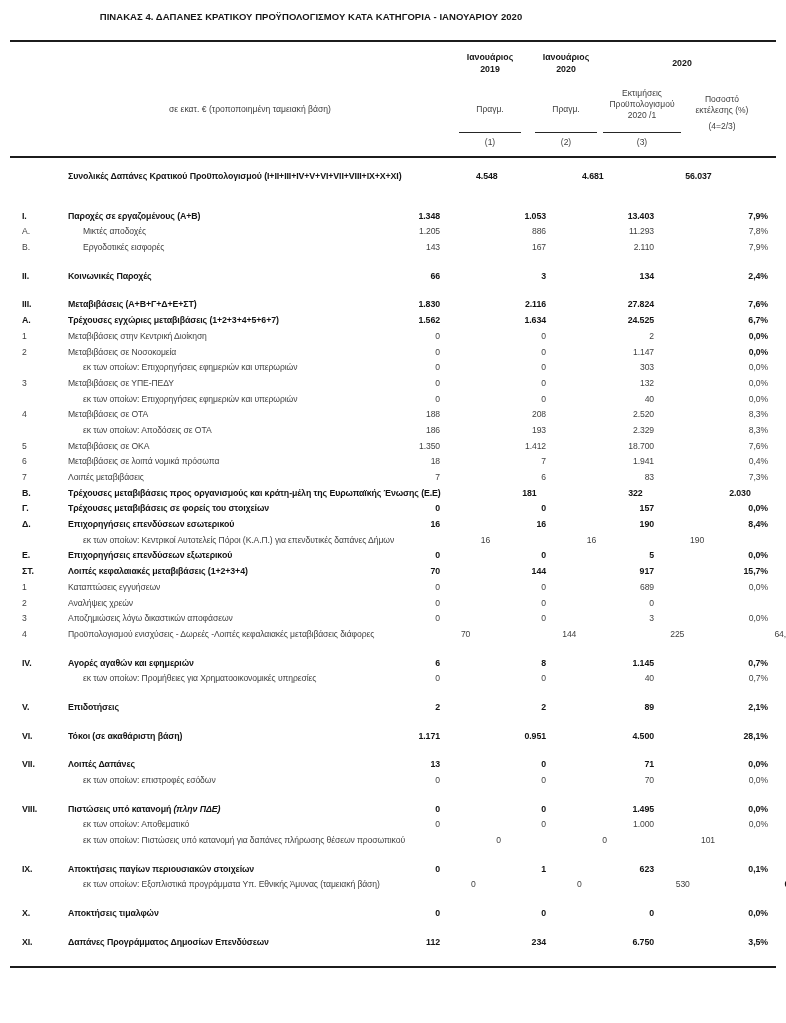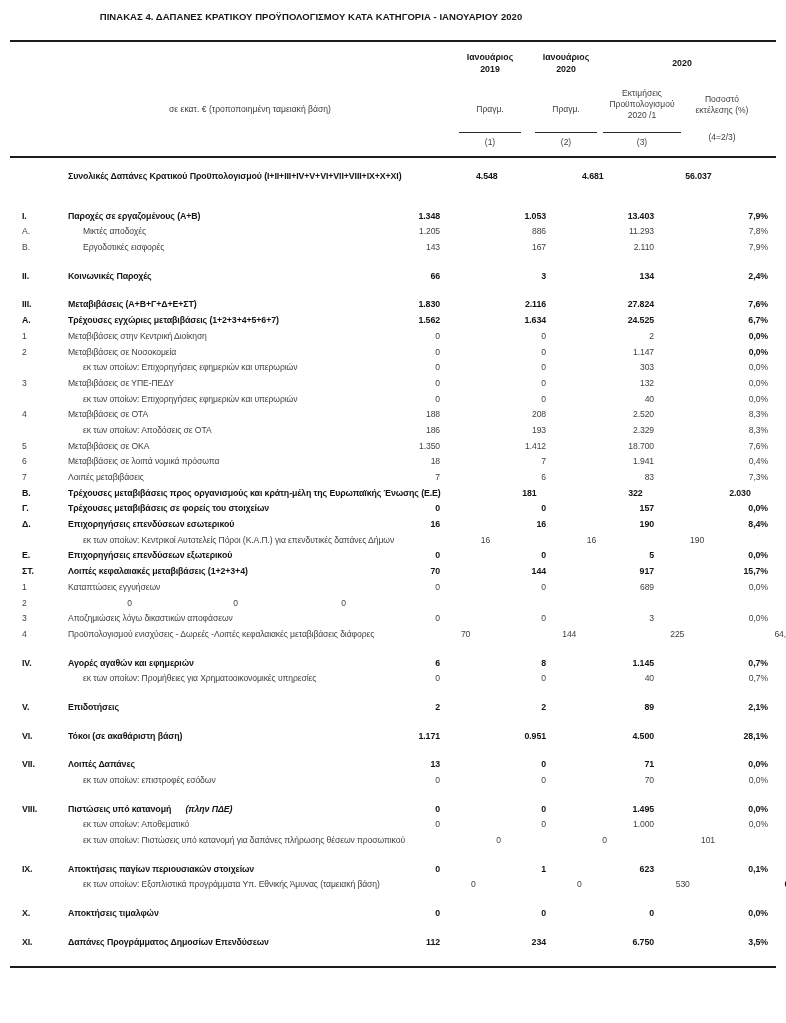--- a/index.html
+++ b/index.html
@@ -36,21 +36,21 @@
   .spacer { height:13px; }
   .spacer.large { height:24px; }
   .trow {
     display:flex; align-items:center; height:15.7px; line-height:15.7px;
     font-size:8.6px; color:#3f3f3f; letter-spacing:-0.1px; white-space:nowrap;gap:32px;
   }
   .trow.bold { font-weight:bold; color:#141414; font-size:8.8px; }
   .trow .num { flex:none; width:26px; padding-left:12px; }
   .trow .label { flex:1 1 auto; overflow:visible; }
   .trow .label.ind { padding-left:15px; }
-  .trow .label .ital { font-style:italic;margin-left:12px; }
+  .trow .label .ital { font-style:italic; }
   .trow .v { flex:none; text-align:right; padding-right:8px; }
   .trow .v1 { width:72px; }
   .trow .v2 { width:74px; }
   .trow .v3 { width:76px; }
   .trow .v4 { width:82px; }
   .trow .v4.vb { font-weight:bold; color:#141414; }
 
   .footnote {
     position:absolute; left:10px; top:980px; width:760px;
     font-size:8.6px; font-style:italic; color:#333333;
@@ -89,21 +89,21 @@
     <span class="l">εκτέλεσης (%)</span>
   </div>
 
   <div class="hdr-line" style="left:459px; top:132px; width:62px;"></div>
   <div class="hdr-line" style="left:535px; top:132px; width:62px;"></div>
   <div class="hdr-line" style="left:603px; top:132px; width:78px;"></div>
 
   <div class="hdr hdr-ix" style="left:452px; top:137px; width:76px;">(1)</div>
   <div class="hdr hdr-ix" style="left:528px; top:137px; width:76px;">(2)</div>
   <div class="hdr hdr-ix" style="left:600px; top:137px; width:84px;">(3)</div>
-  <div class="hdr hdr-ix" style="left:684px; top:132px; width:76px;">(4=2/3)</div>
+  <div class="hdr hdr-ix" style="left:684px; top:121px; width:76px;">(4=2/3)</div>
 
   <div class="rule header-bottom"></div>
 
   <div class="tbody">
       <div class="trow bold">
         <span class="num"></span>
         <span class="label"><span>Συνολικές Δαπάνες  Κρατικού Προϋπολογισμού (I+II+III+IV+V+VI+VII+VIII+IX+X+XI)</span></span>
         <span class="v v1">4.548</span>
         <span class="v v2">4.681</span>
         <span class="v v3">56.037</span>
@@ -291,20 +291,21 @@
       <div class="trow">
         <span class="num">1</span>
         <span class="label"><span>Καταπτώσεις εγγυήσεων</span></span>
         <span class="v v1">0</span>
         <span class="v v2">0</span>
         <span class="v v3">689</span>
         <span class="v v4">0,0%</span>
       </div>
       <div class="trow">
         <span class="num">2</span>
+        <span class="label"><span>Αναλήψεις χρεών</span></span>
         <span class="v v1">0</span>
         <span class="v v2">0</span>
         <span class="v v3">0</span>
         <span class="v v4"></span>
       </div>
       <div class="trow">
         <span class="num">3</span>
         <span class="label"><span>Αποζημιώσεις λόγω δικαστικών αποφάσεων</span></span>
         <span class="v v1">0</span>
         <span class="v v2">0</span>

